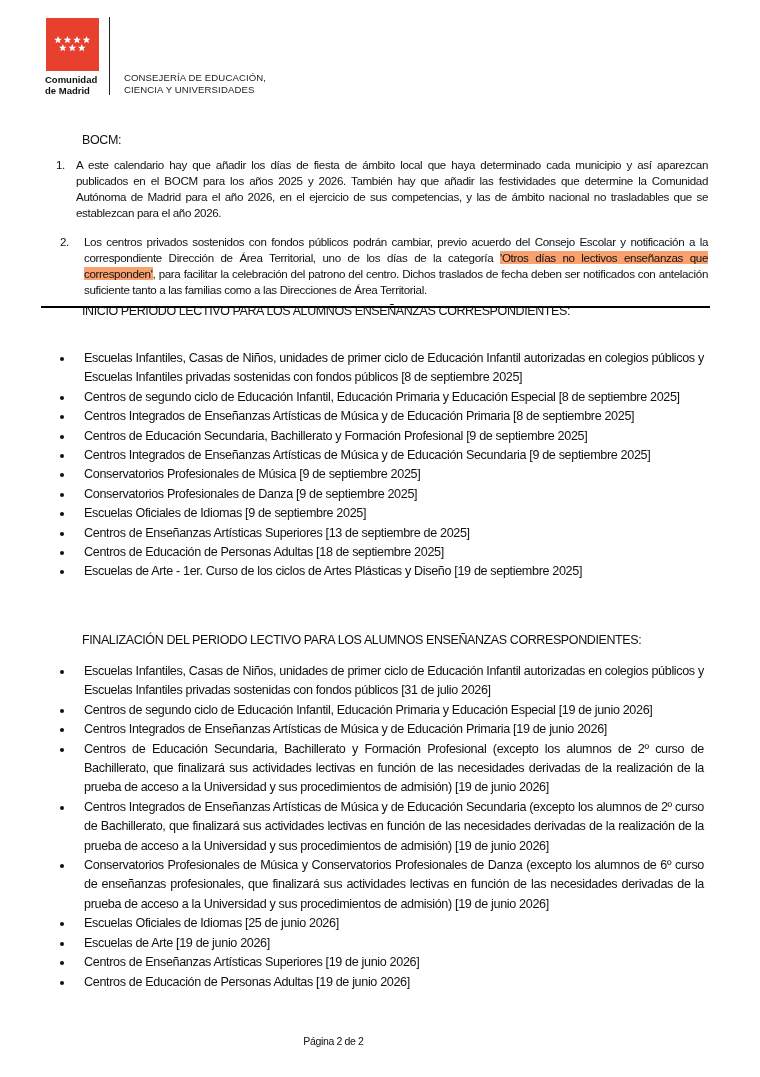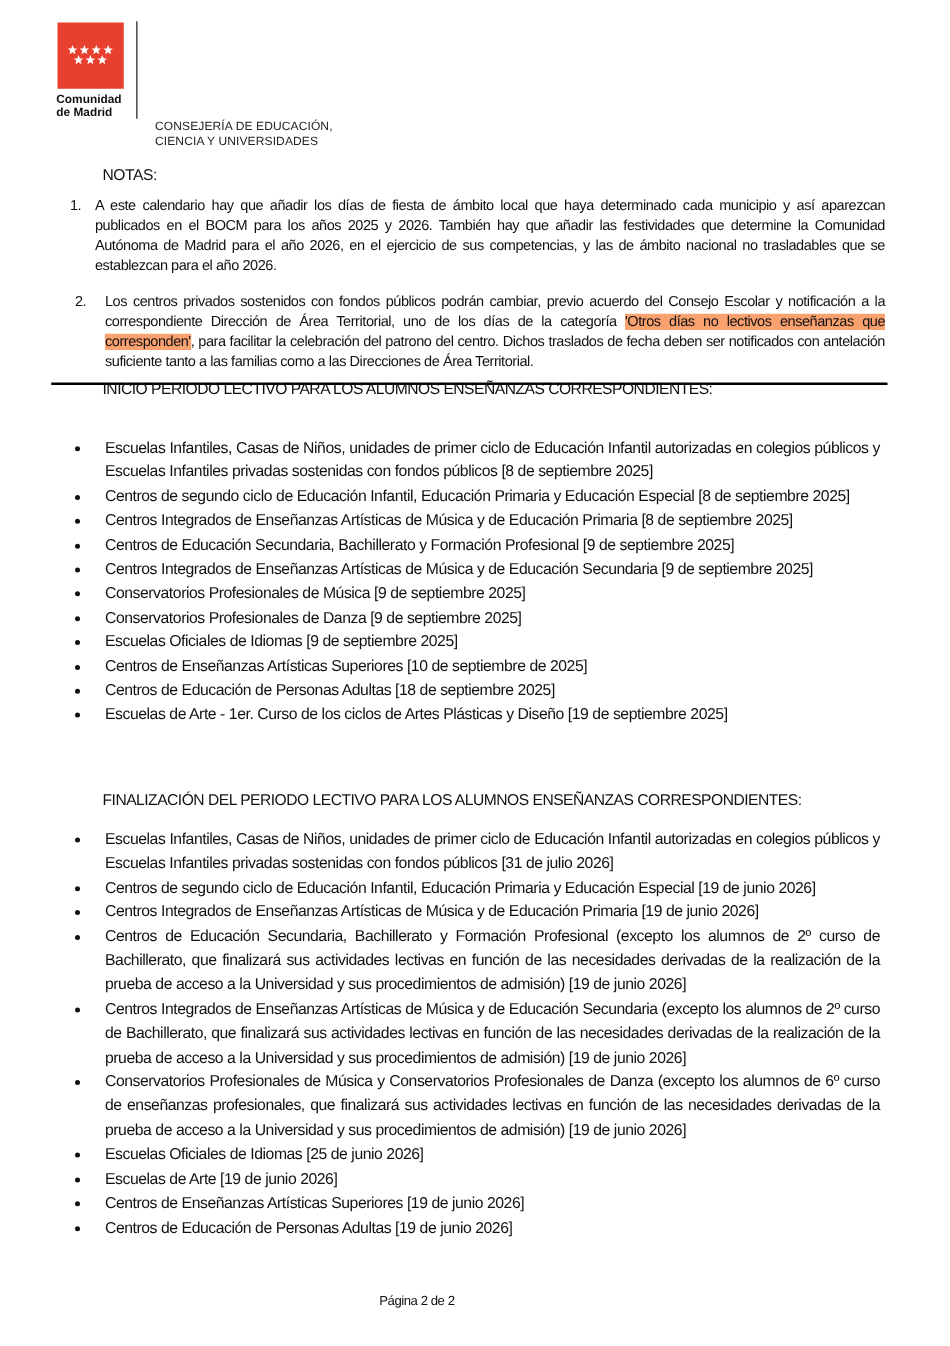--- a/index.html
+++ b/index.html
@@ -1,21 +1,21 @@
 <!DOCTYPE html>
 <html><head>
 <meta charset="utf-8">
 <style>
   html, body { margin: 0; padding: 0; background: #ffffff; }
   body { width: 760px; height: 1077px; position: relative; overflow: hidden; color: #111; font-family: "Liberation Sans", sans-serif; }
   .logo { position: absolute; left: 46px; top: 18px; width: 53px; height: 53px; background: #e8402f; }
   .logo svg { position: absolute; left: 0; top: 0; }
   .logo-text { position: absolute; left: 45px; top: 74px; font-family: "Liberation Sans", sans-serif; font-weight: bold; font-size: 9.5px; line-height: 11px; color: #111; }
   .vsep { position: absolute; left: 109px; top: 17px; width: 1px; height: 78px; background: #222; }
-  .dept { position: absolute; left: 124px; top: 72px; font-family: "Liberation Sans", sans-serif; font-size: 9.6px; line-height: 11.5px; color: #222; letter-spacing: 0.1px; margin-top: 24px; }
+  .dept { position: absolute; left: 124px; top: 72px; font-family: "Liberation Sans", sans-serif; font-size: 9.6px; line-height: 11.5px; color: #222; letter-spacing: 0.1px; }
   .doc { font-family: "Liberation Sans", sans-serif; font-size: 11.6px; letter-spacing: -0.35px; color: #111; }
   .notas-title { position: absolute; left: 82px; top: 133px; font-size: 12.5px; }
   .note { position: absolute; left: 56px; width: 652px; line-height: 16px; text-align: justify; }
   .note .num { position: absolute; left: 0; top: 0; }
   .note .txt { margin-left: 20px; display: block; }
   .note2 { left: 60px; width: 648px; }
   .note2 .txt { margin-left: 24px; }
   .hl { background: #f9a16f; }
   .hrule { position: absolute; left: 41px; top: 306px; width: 669px; height: 2px; background: #000; }
   .sec-title { position: absolute; left: 82px; font-size: 12.5px; letter-spacing: -0.4px; }
@@ -44,21 +44,21 @@
   <div>Comunidad</div>
   <div>de Madrid</div>
 </div>
 <div class="vsep"></div>
 <div class="dept">
   <div>CONSEJERÍA DE EDUCACIÓN,</div>
   <div>CIENCIA Y UNIVERSIDADES</div>
 </div>
 
 <div class="doc">
-  <div class="notas-title">NOTAS:</div>
+  <div class="notas-title">BOCM:</div>
 
   <div class="note" style="top:157px;">
     <span class="num">1.</span>
     <span class="txt">A este calendario hay que añadir los días de fiesta de ámbito local que haya determinado cada municipio y así aparezcan publicados en el BOCM para los años 2025 y 2026. También hay que añadir las festividades que determine la Comunidad Autónoma de Madrid para el año 2026, en el ejercicio de sus competencias, y las de ámbito nacional no trasladables que se establezcan para el año 2026.</span>
   </div>
 
   <div class="note note2" style="top:234px;">
     <span class="num">2.</span>
     <span class="txt"><span>Los centros privados sostenidos con fondos públicos podrán cambiar, previo acuerdo del Consejo Escolar y notificación a la correspondiente Dirección de Área Territorial, uno de los días de la categoría </span><span class="hl">'Otros días no lectivos enseñanzas que corresponden'</span><span>, para facilitar la celebración del patrono del centro. Dichos traslados de fecha deben ser notificados con antelación suficiente tanto a las familias como a las Direcciones de Área Territorial.</span></span>
   </div>
@@ -68,21 +68,21 @@
   <div class="sec-title" style="top:304px;">INICIO PERIODO LECTIVO PARA LOS ALUMNOS ENSEÑANZAS CORRESPONDIENTES:</div>
   <ul class="items" id="inicio-list" style="top:349px;">
       <li><span class="bullet"></span><span>Escuelas Infantiles, Casas de Niños, unidades de primer ciclo de Educación Infantil autorizadas en colegios públicos y Escuelas Infantiles privadas sostenidas con fondos públicos [8 de septiembre 2025]</span></li>
       <li><span class="bullet"></span><span>Centros de segundo ciclo de Educación Infantil, Educación Primaria y Educación Especial [8 de septiembre 2025]</span></li>
       <li><span class="bullet"></span><span>Centros Integrados de Enseñanzas Artísticas de Música y de Educación Primaria [8 de septiembre 2025]</span></li>
       <li><span class="bullet"></span><span>Centros de Educación Secundaria, Bachillerato y Formación Profesional [9 de septiembre 2025]</span></li>
       <li><span class="bullet"></span><span>Centros Integrados de Enseñanzas Artísticas de Música y de Educación Secundaria [9 de septiembre 2025]</span></li>
       <li><span class="bullet"></span><span>Conservatorios Profesionales de Música [9 de septiembre 2025]</span></li>
       <li><span class="bullet"></span><span>Conservatorios Profesionales de Danza [9 de septiembre 2025]</span></li>
       <li><span class="bullet"></span><span>Escuelas Oficiales de Idiomas [9 de septiembre 2025]</span></li>
-      <li><span class="bullet"></span><span>Centros de Enseñanzas Artísticas Superiores [10 de septiembre de 2025]</span></li>
+      <li><span class="bullet"></span><span>Centros de Enseñanzas Artísticas Superiores [13 de septiembre de 2025]</span></li>
       <li><span class="bullet"></span><span>Centros de Educación de Personas Adultas [18 de septiembre 2025]</span></li>
       <li><span class="bullet"></span><span>Escuelas de Arte - 1er. Curso de los ciclos de Artes Plásticas y Diseño [19 de septiembre 2025]</span></li>
     </ul>
 
   <div class="sec-title" style="top:633px;text-align:center;">FINALIZACIÓN DEL PERIODO LECTIVO PARA LOS ALUMNOS ENSEÑANZAS CORRESPONDIENTES:</div>
   <ul class="items" id="fin-list" style="top:662px;">
       <li><span class="bullet"></span><span>Escuelas Infantiles, Casas de Niños, unidades de primer ciclo de Educación Infantil autorizadas en colegios públicos y Escuelas Infantiles privadas sostenidas con fondos públicos [31 de julio 2026]</span></li>
       <li><span class="bullet"></span><span>Centros de segundo ciclo de Educación Infantil, Educación Primaria y Educación Especial [19 de junio 2026]</span></li>
       <li><span class="bullet"></span><span>Centros Integrados de Enseñanzas Artísticas de Música y de Educación Primaria [19 de junio 2026]</span></li>
       <li><span class="bullet"></span><span>Centros de Educación Secundaria, Bachillerato y Formación Profesional (excepto los alumnos de 2º curso de Bachillerato, que finalizará sus actividades lectivas en función de las necesidades derivadas de la realización de la prueba de acceso a la Universidad y sus procedimientos de admisión) [19 de junio 2026]</span></li>

